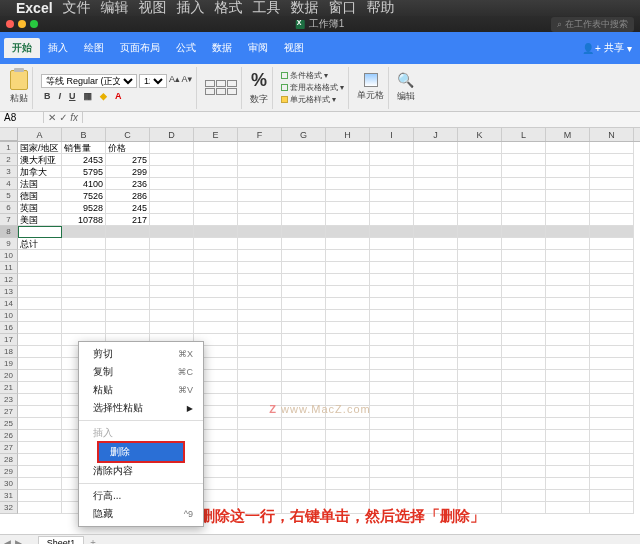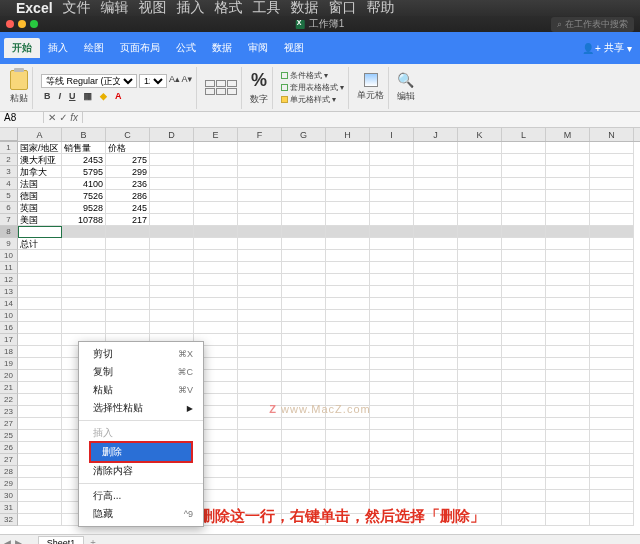--- a/index.html
+++ b/index.html
@@ -64,21 +64,21 @@
 .row.sel .cell { background: #d9d9d9; }
 .row.sel .cell.first { outline: 1px solid #217346; outline-offset: -1px; background: #fff; }
 
 
 .ctx { position: absolute; left: 78px; top: 213px; width: 126px; background: #fff; border: 1px solid #aaa; box-shadow: 0 3px 10px rgba(0,0,0,0.3); font-size: 10px; padding: 3px 0; z-index: 50; }
 .ctx .mi { padding: 2px 10px 2px 14px; display: flex; align-items: center; color: #222; cursor: pointer; }
 .ctx .mi.dis { color: #aaa; }
 .ctx .mi .sc { margin-left: auto; font-size: 9px; color: #777; }
 .ctx .mi .arr { margin-left: auto; font-size: 8px; }
 .ctx .sep { height: 1px; background: #ddd; margin: 3px 0; }
-.ctx .mi.del { background: #2a6fd6; color: #fff; border: 2px solid #d22; margin: -1px 10px; padding-left: 11px; }
+.ctx .mi.del { background: #2a6fd6; color: #fff; border: 2px solid #d22; margin: -1px 18px; padding-left: 11px; }
 
 
 .wmark { position: absolute; left: 50%; top: 275px; transform: translateX(-50%); color: #d8c2a8; font-size: 11px; letter-spacing: 1px; pointer-events: none; }
 .wmark .z { color: #e88; font-weight: bold; margin-right: 4px; }
 
 
 .sheetbar { height: 16px; background: #f0f0f0; border-top: 1px solid #ccc; display: flex; align-items: center; font-size: 9px; padding: 0 4px; gap: 4px; }
 .sheetbar .nav { color: #888; }
 .sheetbar .stab { background: #fff; border: 1px solid #ccc; border-bottom-color: #fff; padding: 1px 8px; margin-left: 12px; }
 .sheetbar .plus { color: #888; cursor: pointer; }
@@ -562,37 +562,20 @@
         <div class="cell"></div>
         <div class="cell"></div>
         <div class="cell"></div>
         <div class="cell"></div>
         <div class="cell"></div>
         <div class="cell"></div>
         <div class="cell"></div>
         <div class="cell"></div>
       </div>
       <div class="row">
-        <div class="rh">22</div>
-        <div class="cell"></div>
-        <div class="cell"></div>
-        <div class="cell"></div>
-        <div class="cell"></div>
-        <div class="cell"></div>
-        <div class="cell"></div>
-        <div class="cell"></div>
-        <div class="cell"></div>
-        <div class="cell"></div>
-        <div class="cell"></div>
-        <div class="cell"></div>
-        <div class="cell"></div>
-        <div class="cell"></div>
-        <div class="cell"></div>
-      </div>
-      <div class="row">
         <div class="rh">23</div>
         <div class="cell"></div>
         <div class="cell"></div>
         <div class="cell"></div>
         <div class="cell"></div>
         <div class="cell"></div>
         <div class="cell"></div>
         <div class="cell"></div>
         <div class="cell"></div>
         <div class="cell"></div>

